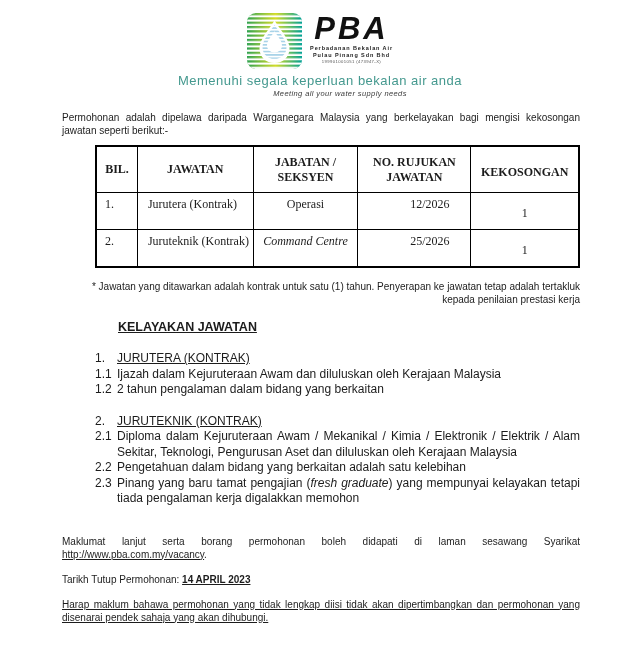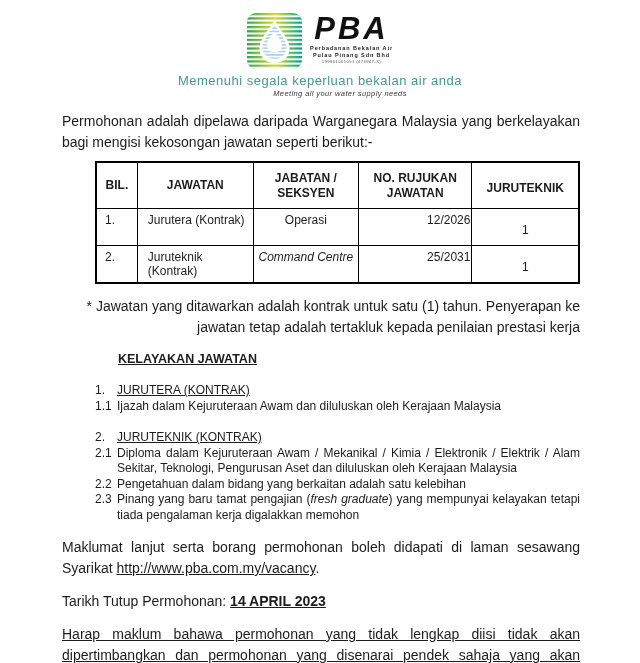--- a/index.html
+++ b/index.html
@@ -16,53 +16,53 @@
     font-size:31px; line-height:26px; font-weight:bold; font-style:italic;
     letter-spacing:3px; color:#111; transform:scaleY(1.02);
   }
   .logo-company { margin-top:3px; font-weight:bold; color:#222;
     font-size:5.5px; letter-spacing:0.9px; line-height:6.5px; }
   .logo-reg { margin-top:1px; font-weight:normal; font-size:4.2px; letter-spacing:0.4px; color:#555; }
   .tagline-my { margin-top:4px; font-size:13px; letter-spacing:0.5px; color:#45998f; }
   .tagline-en { margin-top:1px; padding-left:40px; font-size:7.5px; font-style:italic; letter-spacing:0.4px; color:#3a3a3a; }
   
   .content { margin:13px 60px 0 62px; width:518px; }
-  .para { font-size:14px; line-height:21px; margin:0; }
+  .para { font-size:10px; line-height:13px; margin:0; }
   .justify { text-align:justify; }
   .heading {
     font-size:12.5px; font-weight:bold; text-decoration:underline;
     margin:9px 0 0 0; line-height:15px;
   }
   .heading.indented { margin-left:56px; margin-top:14px; }
   .intro { margin-top:0; }
   
-  table.vacancy { border-collapse:collapse; margin:8px 0 12px 33px; border:2px solid #000; }
+  table.vacancy { border-collapse:collapse; margin:8px 0 12px 33px; border:2px solid #000;font-family:Liberation Serif, serif; }
   table.vacancy th, table.vacancy td { border:1px solid #000; font-size:12px; }
   table.vacancy th {
     font-weight:bold; text-align:center; vertical-align:middle;
     height:38px; padding:1px 4px; line-height:14.5px;
   }
   table.vacancy td { height:29px; vertical-align:top; padding-top:4px; }
   .c-bil  { width:32px;  text-align:left; padding-left:8px; }
   .c-jaw  { width:110px; text-align:left; padding-left:10px; }
   .c-jab  { width:101px; text-align:center; }
-  .c-ruj  { width:84px;  text-align:right;padding-left:32px; }
+  .c-ruj  { width:84px;  text-align:center;padding-left:32px; }
   .c-kek  { width:100px; text-align:center; vertical-align:middle !important; padding-top:6px !important; }
   .italic { font-style:italic; }
   
   .note { margin-top:12px;text-align:right; }
   .qual-list { margin-left:33px; margin-top:16px; }
   .qual-section.second { margin-top:16px; }
   .qrow { display:flex; font-size:12px; line-height:15.5px; }
   .qnum { flex:none; width:22px; }
   .qtitle { text-decoration:underline; }
   .qtext { flex:1; }
   .qtext.justify { text-align:justify; }
   
-  .info-para { margin-top:14px; }
+  .info-para { margin-top:28px; }
   .link { text-decoration:underline; color:#1c1c1c; cursor:pointer; }
   .deadline { margin-top:12px; }
   .deadline-date { font-weight:bold; text-decoration:underline; }
   .closing { margin-top:12px;text-decoration:underline; }
 </style>
 </head>
 <body>
 
 <div class="page">
 
@@ -113,55 +113,59 @@
     <p class="para justify intro">Permohonan adalah dipelawa daripada Warganegara Malaysia yang berkelayakan bagi mengisi kekosongan jawatan seperti berikut:-</p>
 
 
     <table class="vacancy">
       <thead>
         <tr>
           <th class="c-bil">BIL.</th>
           <th class="c-jaw">JAWATAN</th>
           <th class="c-jab">JABATAN / SEKSYEN</th>
           <th class="c-ruj">NO. RUJUKAN JAWATAN</th>
-          <th class="c-kek">JURUTEKNIK</th>
+          <th class="c-kek">KEKOSONGAN</th>
         </tr>
       </thead>
       <tbody>
         <tr>
           <td class="c-bil">1.</td>
           <td class="c-jaw">Jurutera (Kontrak)</td>
           <td class="c-jab">Operasi</td>
           <td class="c-ruj">12/2026</td>
           <td class="c-kek">1</td>
         </tr>
         <tr>
           <td class="c-bil">2.</td>
           <td class="c-jaw">Juruteknik (Kontrak)</td>
           <td class="c-jab italic">Command Centre</td>
-          <td class="c-ruj">25/2031</td>
+          <td class="c-ruj">25/2026</td>
           <td class="c-kek">1</td>
         </tr>
       </tbody>
     </table>
 
     <p class="para note">* Jawatan yang ditawarkan adalah kontrak untuk satu (1) tahun. Penyerapan ke jawatan tetap adalah tertakluk kepada penilaian prestasi kerja</p>
 
     <h2 class="heading indented">KELAYAKAN JAWATAN</h2>
 
     <div class="qual-list">
 
       <div class="qual-section">
         <div class="qrow">
           <span class="qnum">1.</span>
           <span class="qtitle">JURUTERA (KONTRAK)</span>
         </div>
         <div class="qrow">
           <span class="qnum">1.1</span>
           <span class="qtext">Ijazah dalam Kejuruteraan Awam dan diluluskan oleh Kerajaan Malaysia</span>
+        </div>
+        <div class="qrow">
+          <span class="qnum">1.2</span>
+          <span class="qtext">2 tahun pengalaman dalam bidang yang berkaitan</span>
         </div>
       </div>
 
       <div class="qual-section second">
         <div class="qrow">
           <span class="qnum">2.</span>
           <span class="qtitle">JURUTEKNIK (KONTRAK)</span>
         </div>
         <div class="qrow">
           <span class="qnum">2.1</span>

